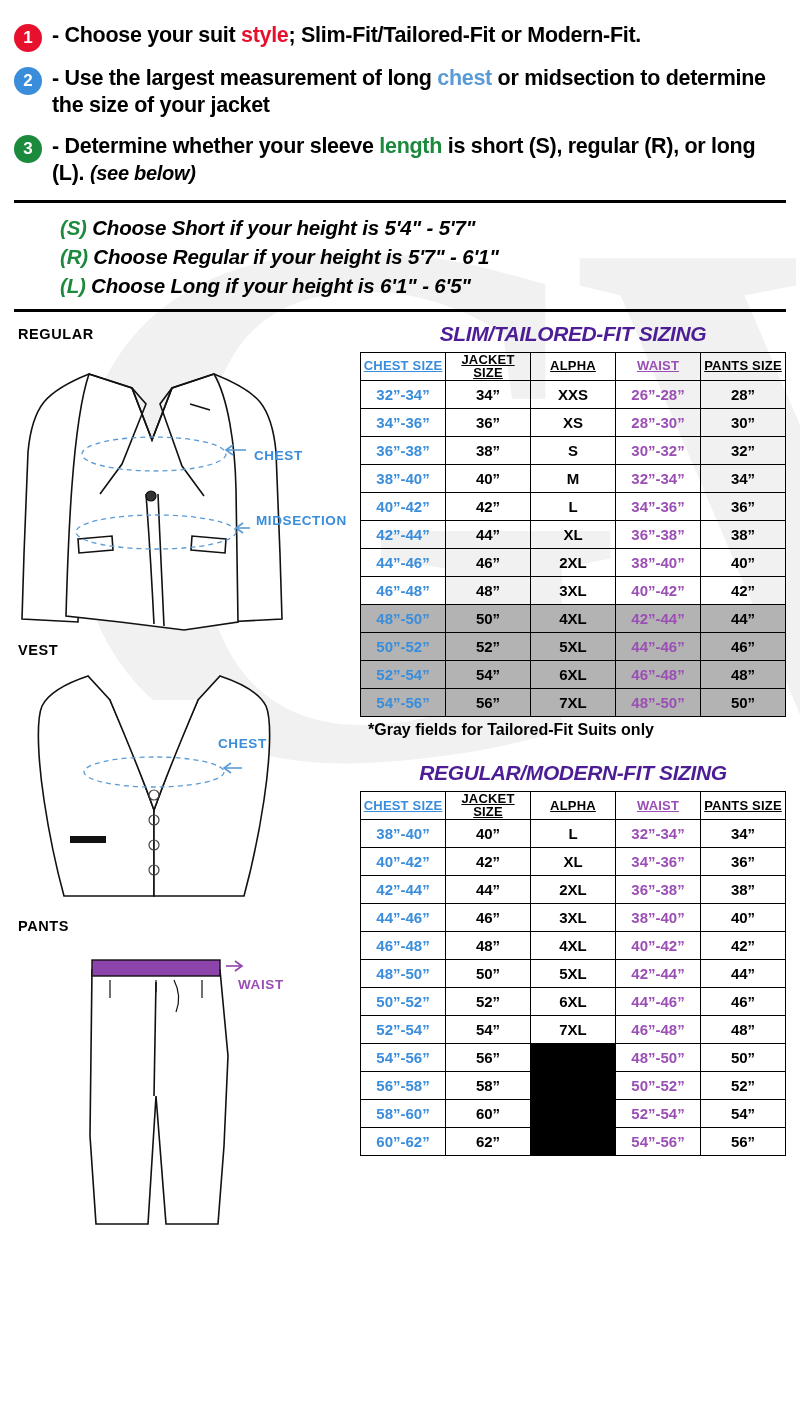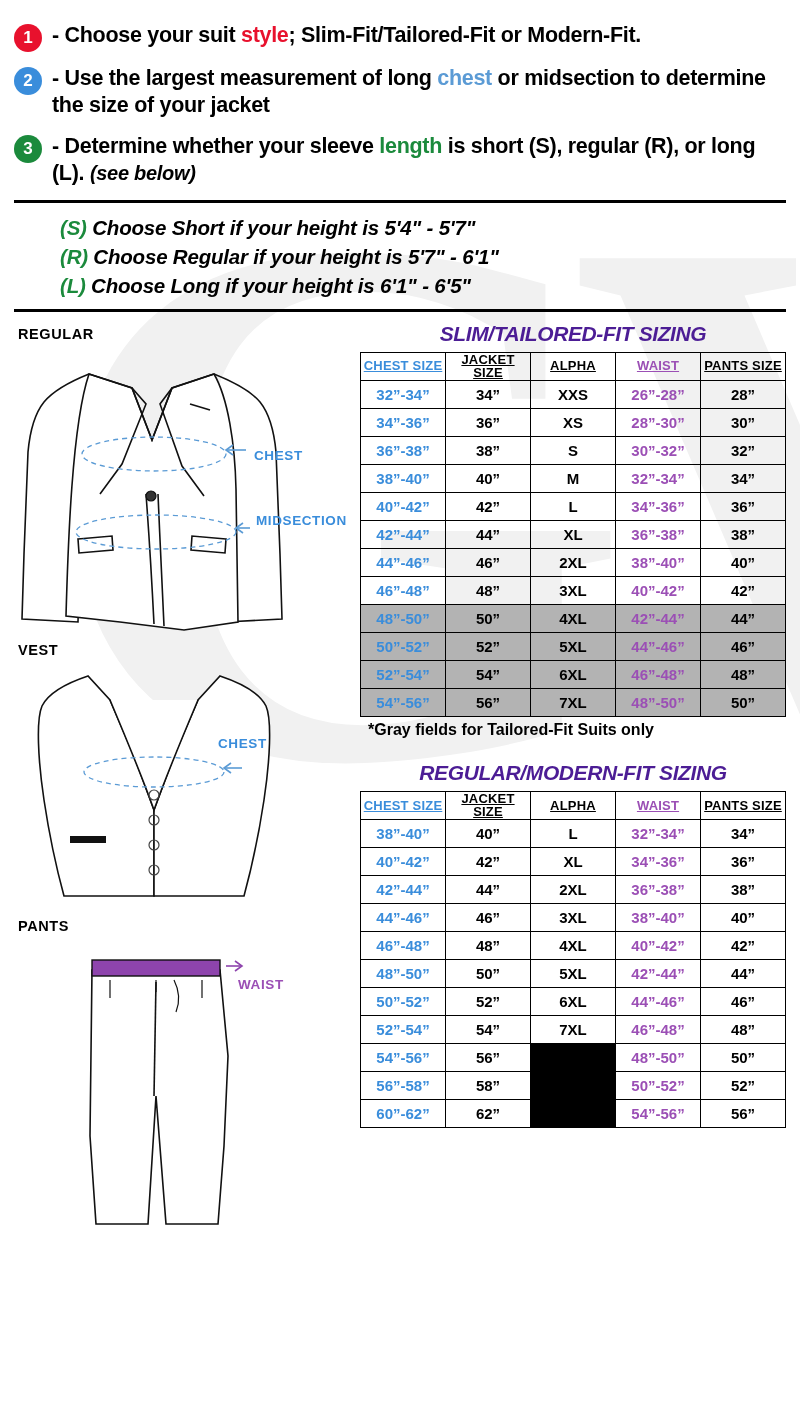--- a/index.html
+++ b/index.html
@@ -405,20 +405,27 @@
               <td class="plain">50”</td>
             </tr>
           <tr>
               <td class="chest">56”-58”</td>
               <td class="plain">58”</td>
               <td class="blackout"></td>
               <td class="waist">50”-52”</td>
               <td class="plain">52”</td>
             </tr>
           <tr>
+              <td class="chest">58”-60”</td>
+              <td class="plain">60”</td>
+              <td class="blackout"></td>
+              <td class="waist">52”-54”</td>
+              <td class="plain">54”</td>
+            </tr>
+          <tr>
               <td class="chest">60”-62”</td>
               <td class="plain">62”</td>
               <td class="blackout"></td>
               <td class="waist">54”-56”</td>
               <td class="plain">56”</td>
             </tr>
         </tbody>
       </table>
 
     </div>

